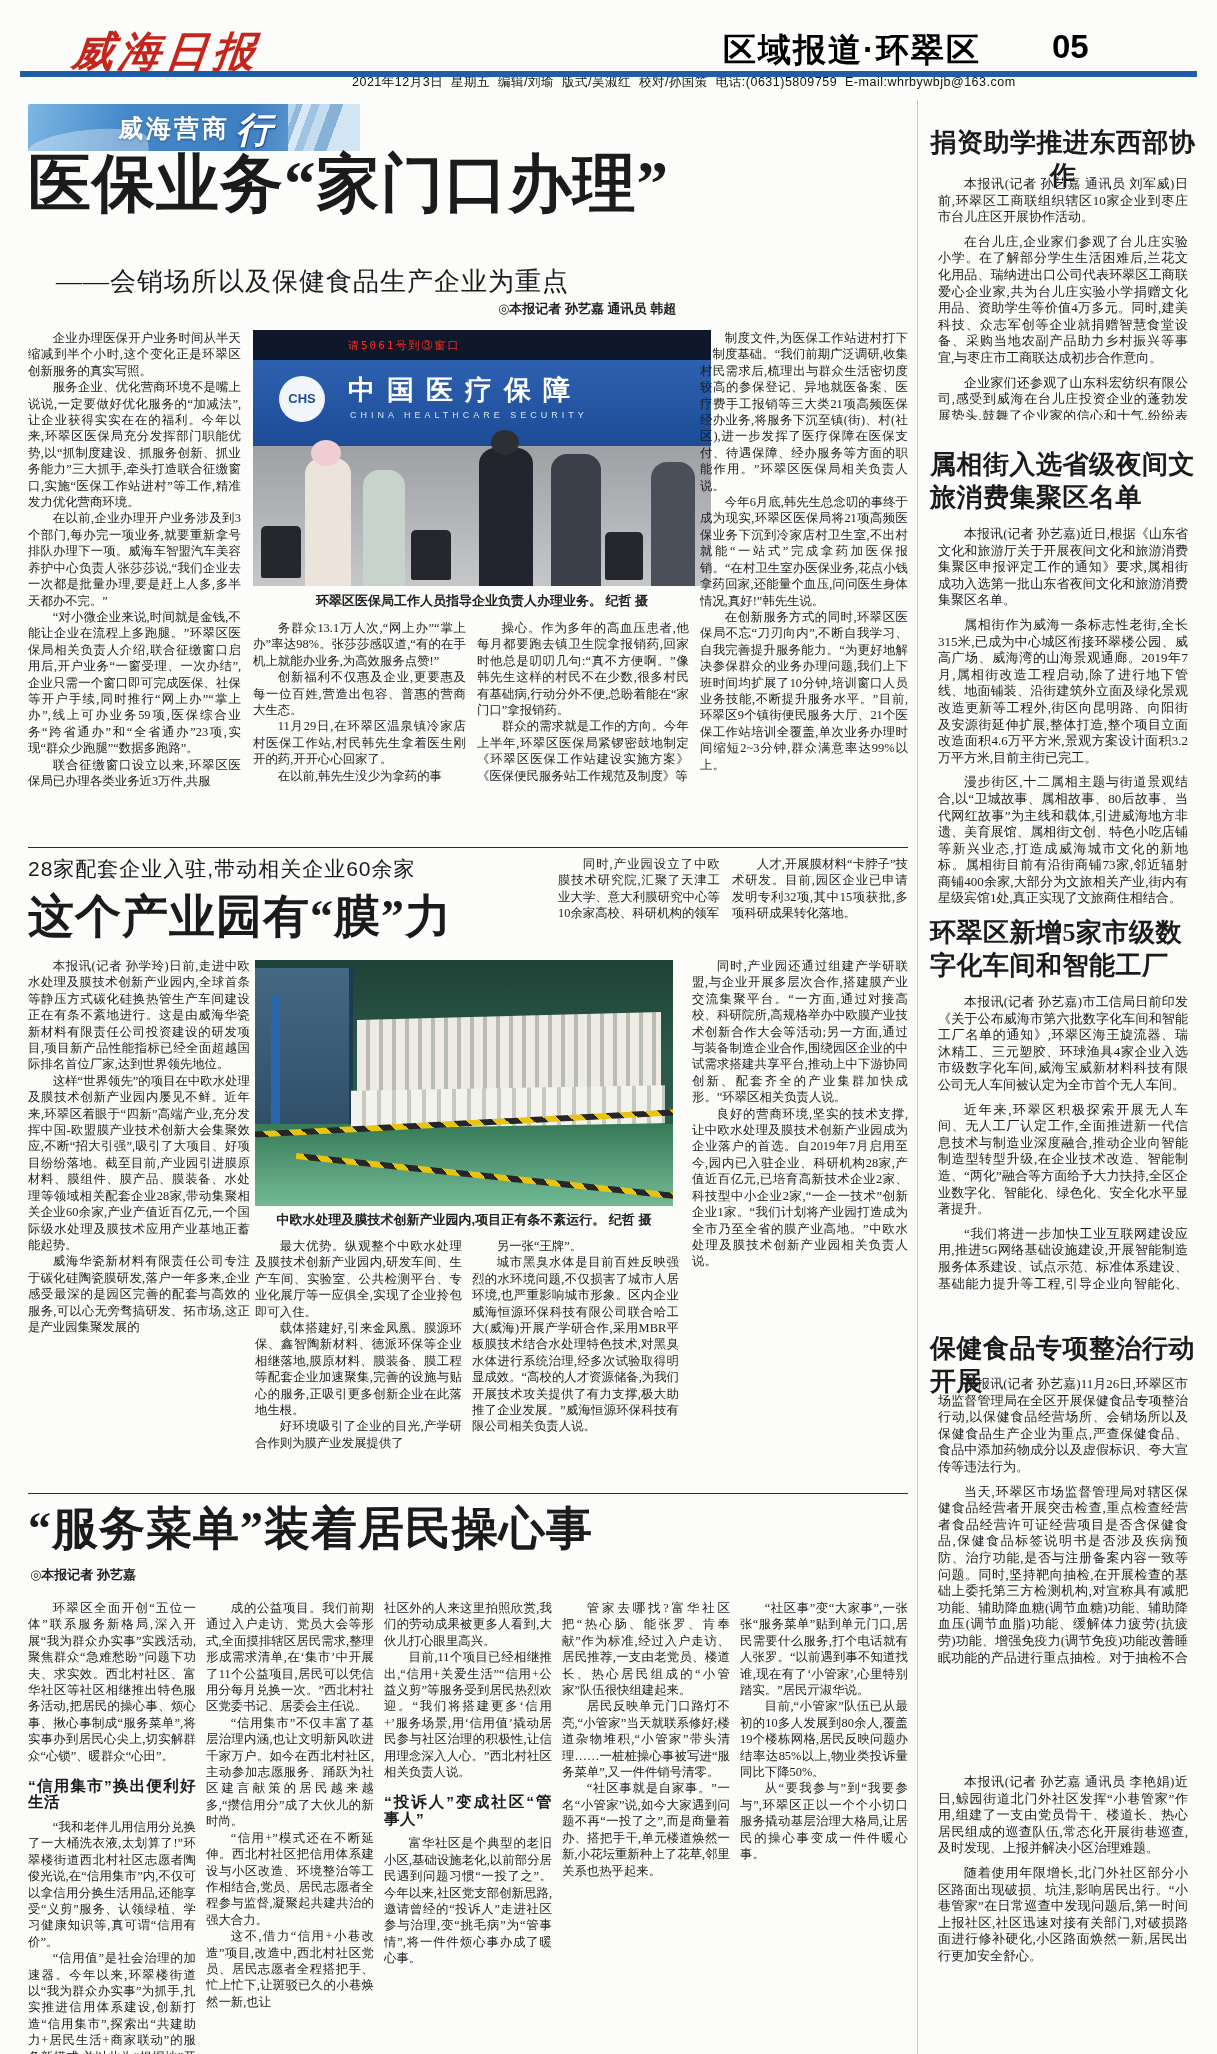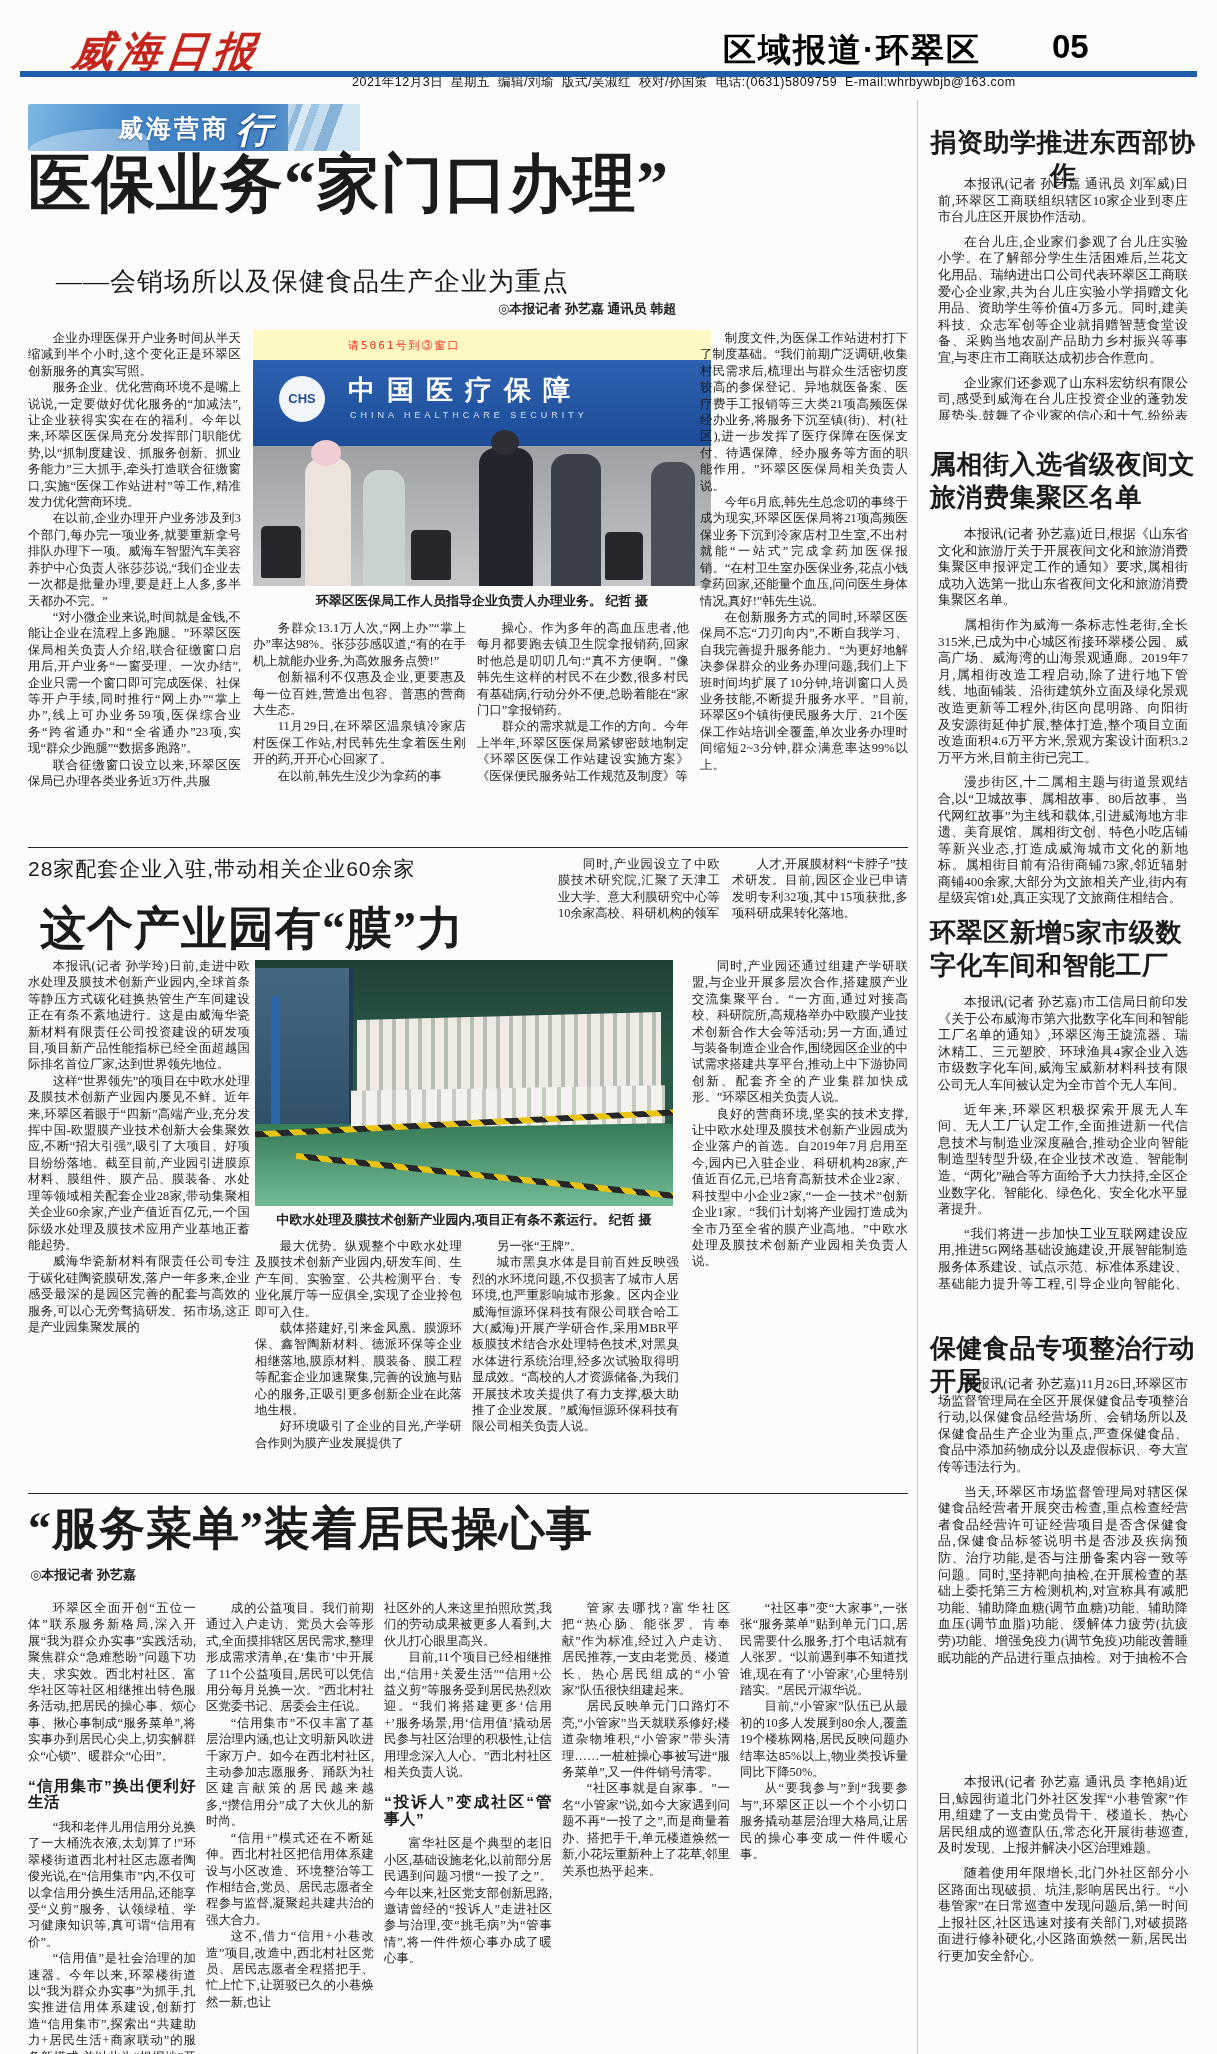--- a/index.html
+++ b/index.html
@@ -42,21 +42,21 @@
         margin:14px 0 8px;text-indent:0;letter-spacing:.5px;}
   .caption{position:absolute;font-family:"Liberation Sans","DejaVu Sans",sans-serif;
         font-size:13px;font-weight:600;text-align:center;color:#222;}
   
   .sb-title{position:absolute;left:930px;width:266px;font-size:26px;font-weight:900;line-height:1.28;letter-spacing:.5px;}
   .sb-body{position:absolute;left:930px;width:266px;font-size:13px;line-height:16.6px;
         text-align:justify;overflow:hidden;color:#1c1c1c;}
   .sb-body p{margin:8px;text-indent:2em;}
   
   .photo1{left:253px;top:330px;width:458px;height:256px;overflow:hidden;background:#b9babd;}
-  .p1-led{position:absolute;left:0;top:0;width:100%;height:30px;background:#fef9c3;}
+  .p1-led{position:absolute;left:0;top:0;width:100%;height:30px;background:#0f172a;}
   .p1-led span{position:absolute;left:95px;top:8px;font-size:11px;color:#ff2d20;letter-spacing:2px;
         font-family:"DejaVu Sans Mono",monospace;}
   .p1-blue{position:absolute;left:0;top:30px;width:100%;height:86px;
         background:linear-gradient(180deg,#2d61b0,#1d4c97);}
   .p1-logo{position:absolute;left:26px;top:46px;width:46px;height:46px;border-radius:50%;background:#f2f5fa;
         color:#1d4c97;font-weight:900;font-size:13px;text-align:center;line-height:46px;
         font-family:"Liberation Sans",sans-serif;}
   .p1-brand{position:absolute;left:95px;top:42px;color:#fff;font-size:27px;font-weight:700;letter-spacing:12px;}
   .p1-brand-en{position:absolute;left:97px;top:80px;color:#d7e3f4;font-size:9px;letter-spacing:4px;
         font-family:"Liberation Sans",sans-serif;}
@@ -142,21 +142,21 @@
       <p>群众的需求就是工作的方向。今年上半年,环翠区医保局紧锣密鼓地制定《环翠区医保工作站建设实施方案》《医保便民服务站工作规范及制度》等</p>
     </div>
   <div class="col cont" style="left:700px;top:330px;width:208px;height:512px">
       <p>制度文件,为医保工作站进村打下了制度基础。“我们前期广泛调研,收集村民需求后,梳理出与群众生活密切度较高的参保登记、异地就医备案、医疗费手工报销等三大类21项高频医保经办业务,将服务下沉至镇(街)、村(社区),进一步发挥了医疗保障在医保支付、待遇保障、经办服务等方面的职能作用。”环翠区医保局相关负责人说。</p>
       <p>今年6月底,韩先生总念叨的事终于成为现实,环翠区医保局将21项高频医保业务下沉到冷家店村卫生室,不出村就能“一站式”完成拿药加医保报销。“在村卫生室办医保业务,花点小钱拿药回家,还能量个血压,问问医生身体情况,真好!”韩先生说。</p>
       <p>在创新服务方式的同时,环翠区医保局不忘“刀刃向内”,不断自我学习、自我完善提升服务能力。“为更好地解决参保群众的业务办理问题,我们上下班时间均扩展了10分钟,培训窗口人员业务技能,不断提升服务水平。”目前,环翠区9个镇街便民服务大厅、21个医保工作站培训全覆盖,单次业务办理时间缩短2~3分钟,群众满意率达99%以上。</p>
     </div>
 
   <div class="abs hrule" style="left:28px;top:847px;width:880px"></div>
   <div class="abs kicker sans">28家配套企业入驻,带动相关企业60余家</div>
-  <h2 class="abs h2" style="margin:12px">这个产业园有“膜”力</h2>
+  <h2 class="abs h2" style="margin:0">这个产业园有“膜”力</h2>
   <div class="col cont" style="left:558px;top:856px;width:162px;height:96px">
       <p>同时,产业园设立了中欧膜技术研究院,汇聚了天津工业大学、意大利膜研究中心等10余家高校、科研机构的领军</p>
     </div>
   <div class="col cont" style="left:732px;top:856px;width:176px;height:96px">
       <p>人才,开展膜材料“卡脖子”技术研发。目前,园区企业已申请发明专利32项,其中15项获批,多项科研成果转化落地。</p>
     </div>
 
   <div class="col" style="left:28px;top:958px;width:222px;height:532px">
       <p>本报讯(记者 孙学玲)日前,走进中欧水处理及膜技术创新产业园内,全球首条等静压方式碳化硅换热管生产车间建设正在有条不紊地进行。这是由威海华瓷新材料有限责任公司投资建设的研发项目,项目新产品性能指标已经全面超越国际排名首位厂家,达到世界领先地位。</p>
       <p>这样“世界领先”的项目在中欧水处理及膜技术创新产业园内屡见不鲜。近年来,环翠区着眼于“四新”高端产业,充分发挥中国-欧盟膜产业技术创新大会集聚效应,不断“招大引强”,吸引了大项目、好项目纷纷落地。截至目前,产业园引进膜原材料、膜组件、膜产品、膜装备、水处理等领域相关配套企业28家,带动集聚相关企业60余家,产业产值近百亿元,一个国际级水处理及膜技术应用产业基地正蓄能起势。</p>

